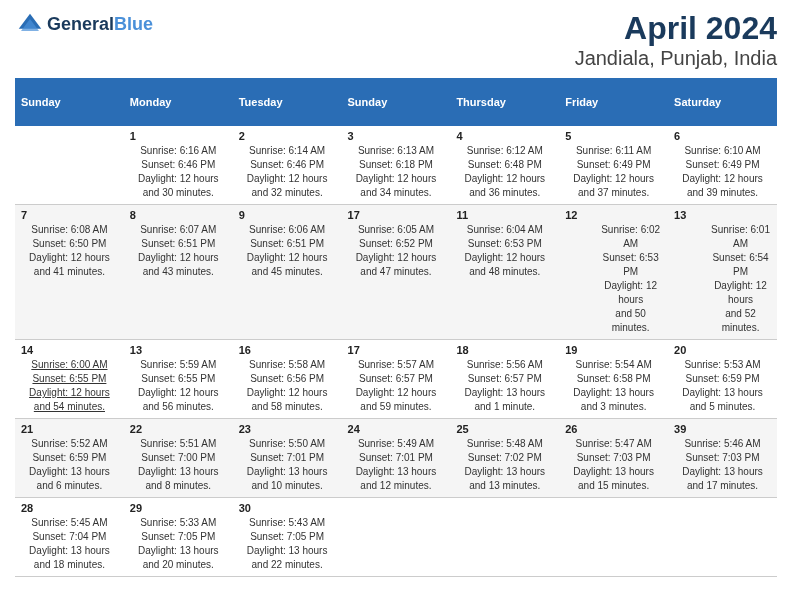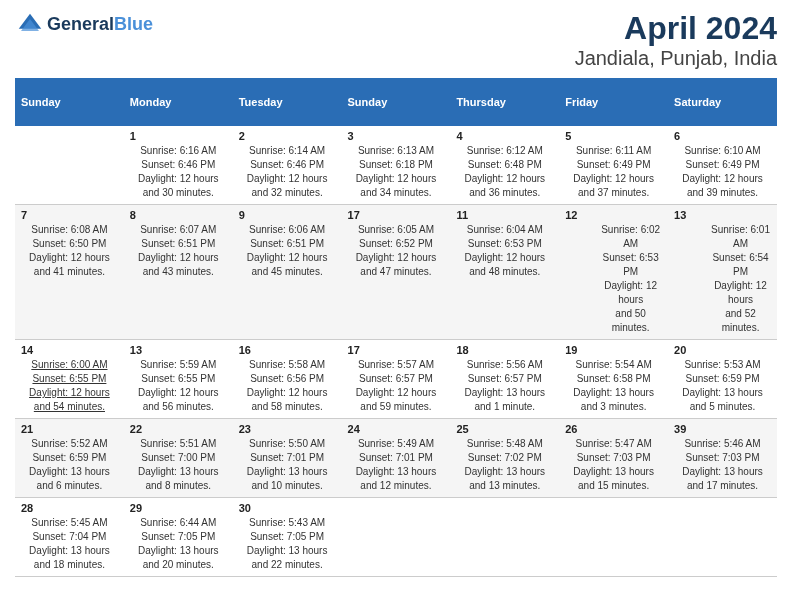--- a/index.html
+++ b/index.html
@@ -328,21 +328,21 @@
         <tr>
           <td>
             <span class="day-num">28</span>
             <div class="day-info" style="white-space: pre-line;">Sunrise: 5:45 AM
 Sunset: 7:04 PM
 Daylight: 13 hours
 and 18 minutes.</div>
           </td>
           <td>
             <span class="day-num">29</span>
-            <div class="day-info" style="white-space: pre-line;">Sunrise: 6:44 AM
+            <div class="day-info" style="white-space: pre-line;">Sunrise: 5:33 AM
 Sunset: 7:05 PM
 Daylight: 13 hours
 and 20 minutes.</div>
           </td>
           <td>
             <span class="day-num">30</span>
             <div class="day-info" style="white-space: pre-line;">Sunrise: 5:43 AM
 Sunset: 7:05 PM
 Daylight: 13 hours
 and 22 minutes.</div>

